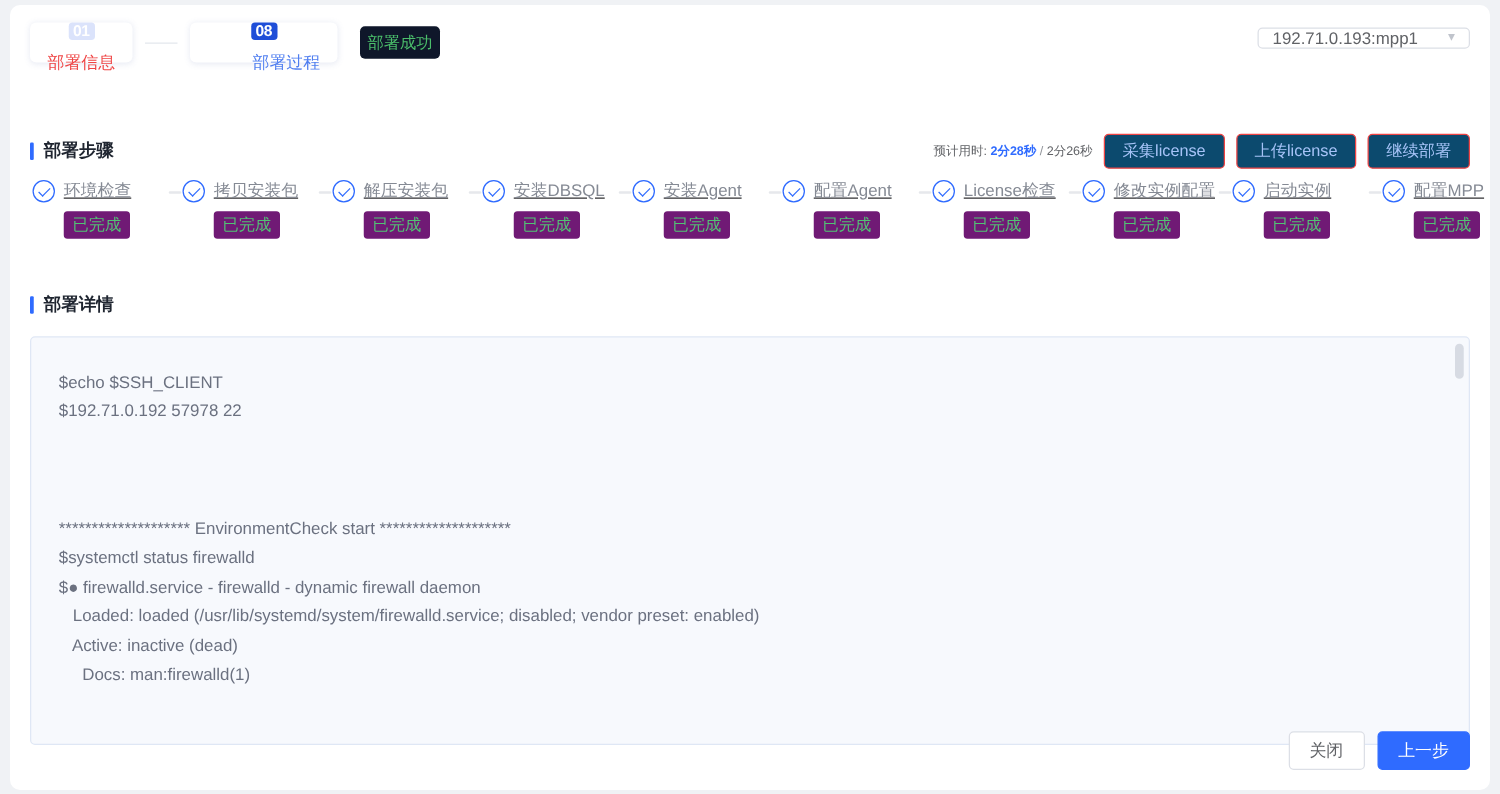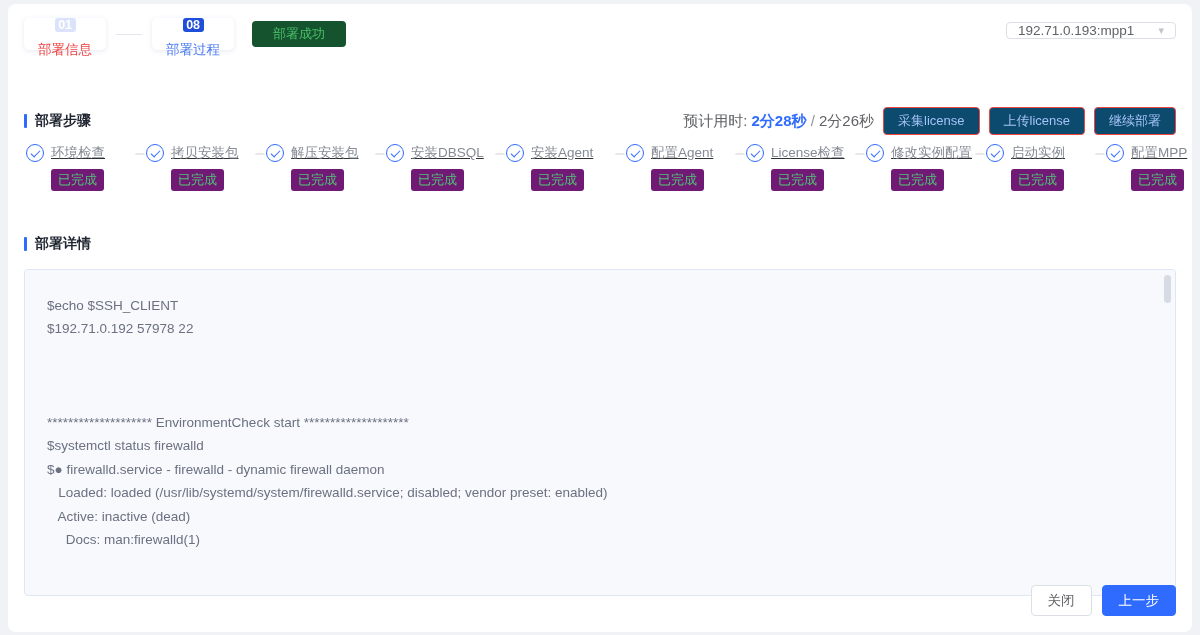--- a/index.html
+++ b/index.html
@@ -43,33 +43,33 @@
     display: inline-flex; align-items: center; justify-content: center;
     width: 21px; height: 19px;
     border-radius: 3px;
     font-size: 12.5px;
     font-weight: 700;
     letter-spacing: -0.3px;
   }
   .wiz-step.done .wiz-num { background: #dbe3fb; color: #ffffff; }
   .wiz-step.done .wiz-label { color: #ef4444; }
   .wiz-step.active .wiz-num { background: #1f4ed8; color: #ffffff; }
-  .wiz-step.active .wiz-label { color: #4e7df0; }
+  .wiz-step.active .wiz-label { color: #4e7df0; margin-left: 36px; }
   .wiz-label { font-size: 13.5px; white-space: nowrap; }
   .wiz-conn {
     width: 26px; height: 1px;
     background: #e4e7ed;
     margin: 0 10px;
   }
   .success-tag {
     margin-left: 18px;
-    background: #14532d;
+    background: #0f172a;
     color: #4bbf6b;
     font-size: 13px;
-    padding: 4px 21px;
+    padding: 4px 6px;
     border-radius: 4px;
     white-space: nowrap;
   }
 
   .host-select {
     position: absolute;
     right: 16px; top: 18px;
     width: 170px; height: 17px;
     border: 1px solid #dcdfe6;
     border-radius: 4px;
@@ -104,21 +104,21 @@
     display: inline-block;
     width: 3px; height: 14px;
     background: #2f6bff;
     border-radius: 1px;
     margin-right: 8px;
   }
   .sec-right {
     margin-left: auto;
     display: flex; align-items: center; gap: 9px;
   }
-  .eta { font-size: 15px; color: #606266; white-space: nowrap; }
+  .eta { font-size: 10px; color: #606266; white-space: nowrap; }
   .eta .hl { color: #2f6bff; font-weight: 700; }
   .eta .sep { color: #909399; }
   .eta .alt { color: #606266; }
   .btn-disabled {
     height: 28px;
     padding: 0 14px;
     border: 1px solid #ef4444;
     background: #0c4a6e;
     color: #a6c3f7;
     border-radius: 4px;

